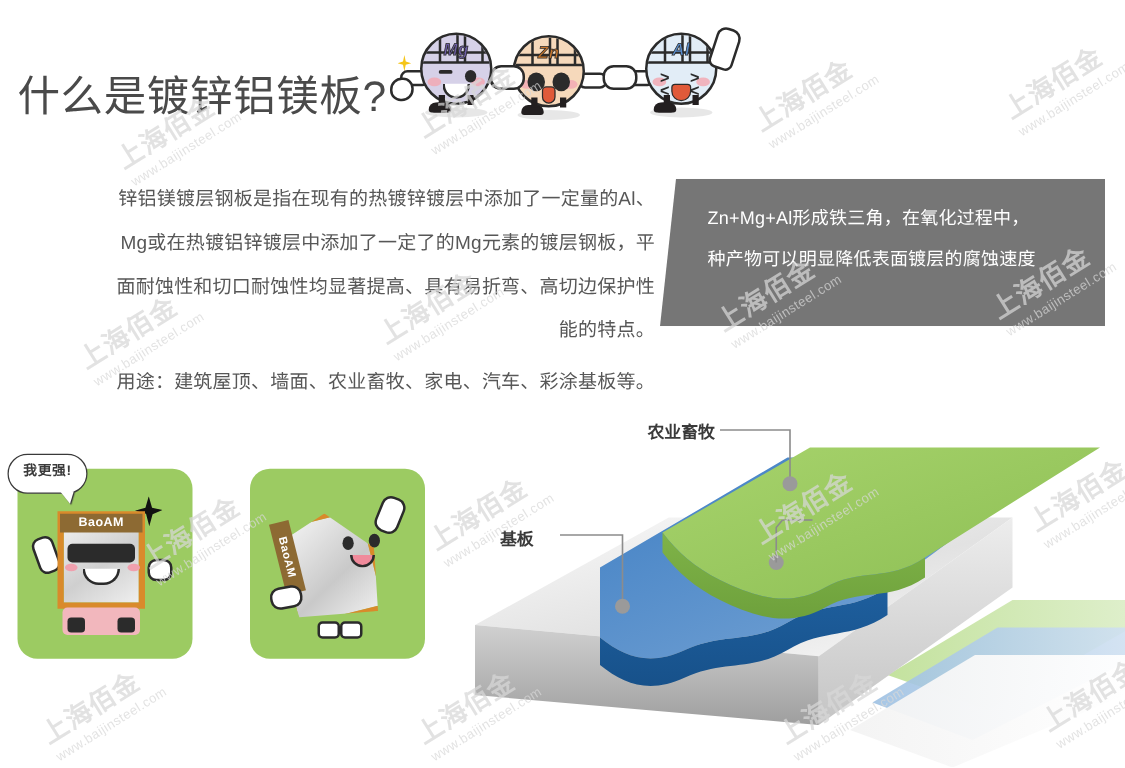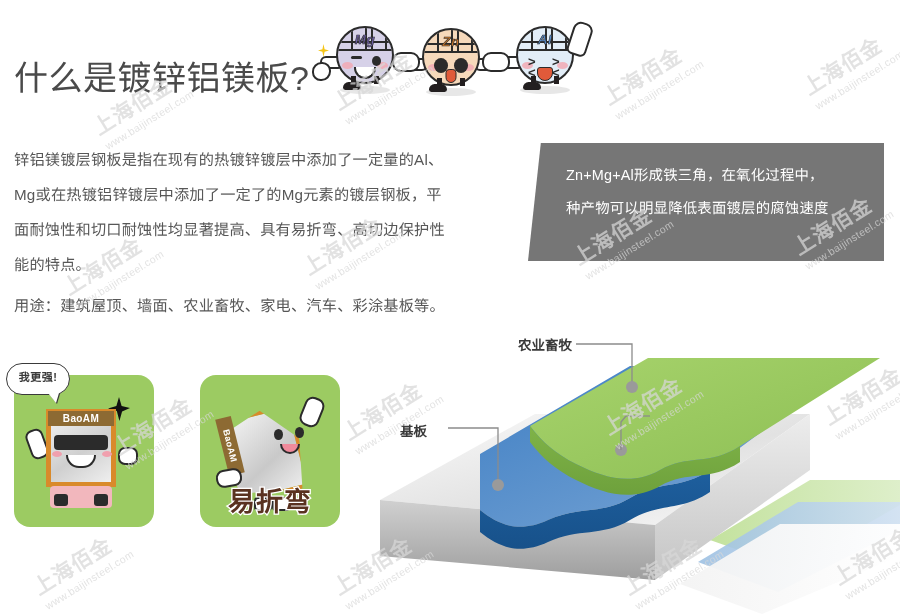--- a/index.html
+++ b/index.html
@@ -24,21 +24,21 @@
     position:absolute;left:14px;top:60px;
     font-size:34px;line-height:1.1;color:#4a4a4a;font-weight:400;
     letter-spacing:.5px;z-index:20;
   }
 
   
   .body-copy{
     position:absolute;left:14px;top:142px;width:510px;z-index:20;
     color:#575757;font-size:15.2px;line-height:35px;letter-spacing:.2px;
   }
-  .body-copy p{margin:0;}
+  .body-copy p{margin:0;text-align:right;}
   .body-copy .use-line{margin-top:6px;}
 
   
   .callout{
     position:absolute;left:528px;top:143px;width:356px;height:118px;z-index:20;
     background:#767676;
     clip-path:polygon(3.6% 0,100% 0,100% 100%,0 100%);
     color:#ffffff;
   }
   .callout .c-inner{
@@ -89,21 +89,21 @@
   .ball .arm{position:absolute;top:30px;width:20px;height:9px;background:#fff;
     border:2px solid #2b2b2b;border-radius:6px;}
   .ball .hand{position:absolute;top:26px;width:15px;height:15px;background:#fff;
     border:2px solid #2b2b2b;border-radius:50% 45% 50% 45%;}
 
   
   #mascot-mg{left:22px;top:18px;}
   #mascot-mg .face{background:#d6d1e8;}
   #mascot-mg .sym{color:#6f5fa8;}
   
-  #mascot-zn{left:108px;top:20px;}
+  #mascot-zn{left:96px;top:20px;}
   #mascot-zn .face{background:#f6d9bb;}
   #mascot-zn .sym{color:#c8762c;}
   
   #mascot-al{left:202px;top:18px;}
   #mascot-al .face{background:#e2edf7;}
   #mascot-al .sym{color:#5a8fd0;}
 
   .link-hand{position:absolute;top:44px;width:24px;height:16px;background:#fff;
     border:2px solid #2b2b2b;border-radius:9px;}
   #link-1{left:80px;}
@@ -329,23 +329,20 @@
         <div class="e e1"></div>
           <div class="e e2"></div>
           <div class="m"></div>
       </div>
       <div class="armlow"></div>
       <div class="feet">
           <i></i>
           <i></i>
         </div>
     </div>
-    <div class="badge-title">
-      <span>易折弯</span>
-    </div>
   </div>
 
   <div class="diagram">
     <svg width="520" height="284" viewBox="0 0 520 284">
       <defs>
         <linearGradient id="gGreen" x1="0" y1="0" x2="1" y2="1">
           <stop offset="0" stop-color="#a7d36c"></stop>
             <stop offset="1" stop-color="#8cbe53"></stop>
         </linearGradient>
         <linearGradient id="gGreenSide" x1="0" y1="0" x2="0" y2="1">

